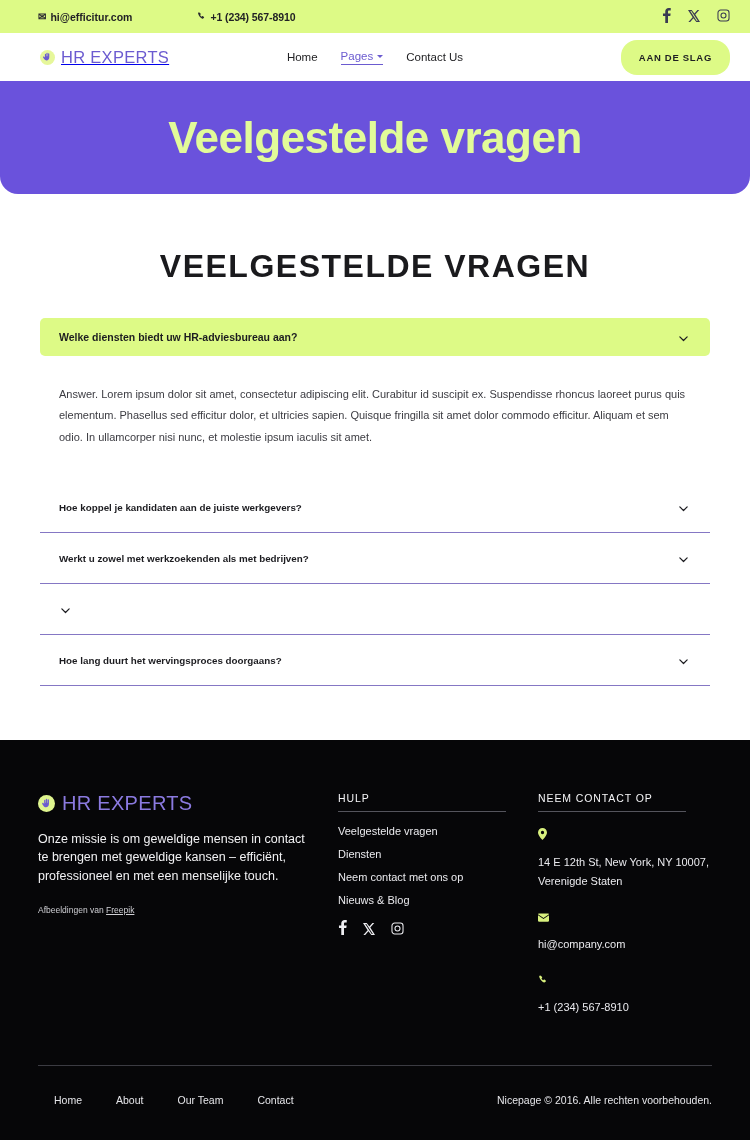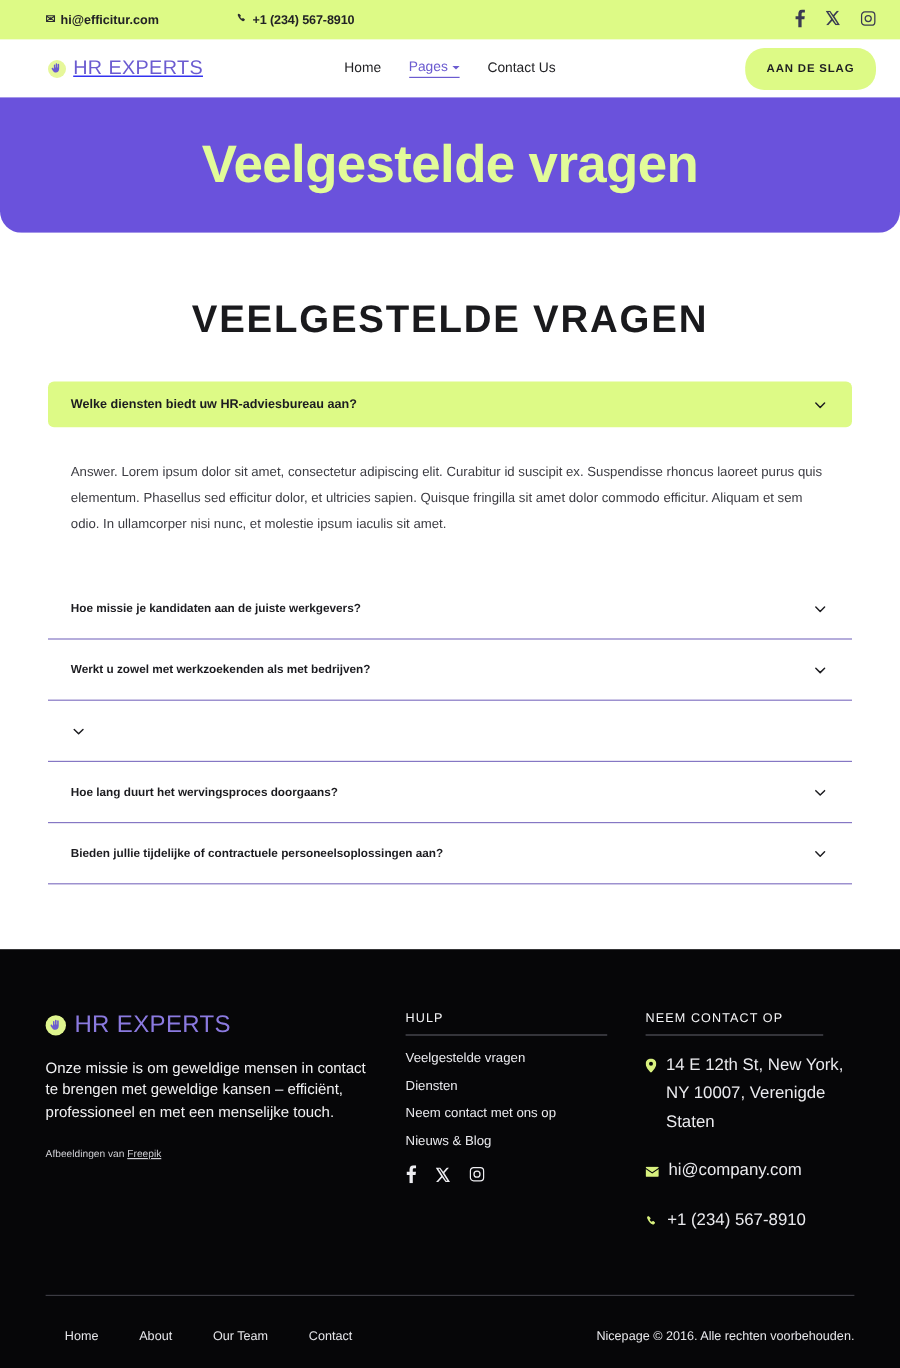--- a/index.html
+++ b/index.html
@@ -243,23 +243,24 @@
     gap: 16px;
     margin-top: 14px;
     color: #ededf1;
   }
 
   .fcontact-row {
     display: flex;
     align-items: flex-start;
     gap: 8px;
     margin-bottom: 17px;
-    font-size: 14px;
+    font-size: 11px;
     line-height: 1.65;
     color: #eaeaee;
+    flex-direction: column;
   }
   .fcontact-row .ic { flex: 0 0 auto; margin-top: 2px; }
 
   .footer-rule {
     height: 1px;
     background: #3b3b42;
     margin-top: 32px;
   }
   .footer-bottom {
     display: flex;
@@ -352,21 +353,21 @@
       <svg width="13" height="13" viewBox="0 0 16 16" fill="none" stroke="#1c1c20" stroke-width="1.5" stroke-linecap="round" stroke-linejoin="round">
           <polyline points="3.5,6 8,10.5 12.5,6"></polyline>
         </svg>
     </span>
   </div>
 
   <p class="faq-answer">Answer. Lorem ipsum dolor sit amet, consectetur adipiscing elit. Curabitur id suscipit ex. Suspendisse rhoncus laoreet purus quis elementum. Phasellus sed efficitur dolor, et ultricies sapien. Quisque fringilla sit amet dolor commodo efficitur. Aliquam et sem odio. In ullamcorper nisi nunc, et molestie ipsum iaculis sit amet.</p>
 
   <div class="faq-list">
     <div class="faq-row">
-      <span class="faq-q">Hoe missie je kandidaten aan de juiste werkgevers?</span>
+      <span class="faq-q">Hoe koppel je kandidaten aan de juiste werkgevers?</span>
       <span class="chev">
         <svg width="13" height="13" viewBox="0 0 16 16" fill="none" stroke="#1c1c20" stroke-width="1.5" stroke-linecap="round" stroke-linejoin="round">
             <polyline points="3.5,6 8,10.5 12.5,6"></polyline>
           </svg>
       </span>
     </div>
     <div class="faq-row">
       <span class="faq-q">Werkt u zowel met werkzoekenden als met bedrijven?</span>
       <span class="chev">
         <svg width="13" height="13" viewBox="0 0 16 16" fill="none" stroke="#1c1c20" stroke-width="1.5" stroke-linecap="round" stroke-linejoin="round">
@@ -376,28 +377,20 @@
     </div>
     <div class="faq-row">
       <span class="chev">
         <svg width="13" height="13" viewBox="0 0 16 16" fill="none" stroke="#1c1c20" stroke-width="1.5" stroke-linecap="round" stroke-linejoin="round">
             <polyline points="3.5,6 8,10.5 12.5,6"></polyline>
           </svg>
       </span>
     </div>
     <div class="faq-row">
       <span class="faq-q">Hoe lang duurt het wervingsproces doorgaans?</span>
-      <span class="chev">
-        <svg width="13" height="13" viewBox="0 0 16 16" fill="none" stroke="#1c1c20" stroke-width="1.5" stroke-linecap="round" stroke-linejoin="round">
-            <polyline points="3.5,6 8,10.5 12.5,6"></polyline>
-          </svg>
-      </span>
-    </div>
-    <div class="faq-row">
-      <span class="faq-q">Bieden jullie tijdelijke of contractuele personeelsoplossingen aan?</span>
       <span class="chev">
         <svg width="13" height="13" viewBox="0 0 16 16" fill="none" stroke="#1c1c20" stroke-width="1.5" stroke-linecap="round" stroke-linejoin="round">
             <polyline points="3.5,6 8,10.5 12.5,6"></polyline>
           </svg>
       </span>
     </div>
   </div>
 
   <div class="main-bottom"></div>
 </div>

